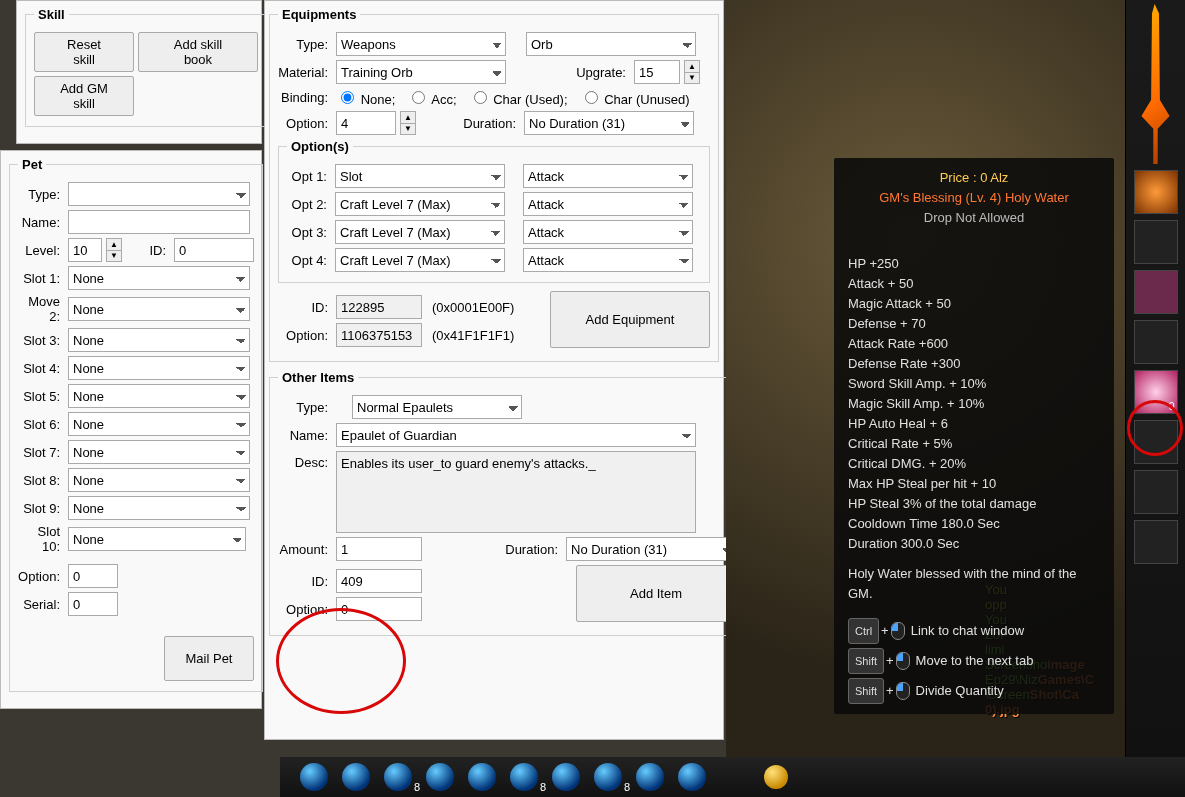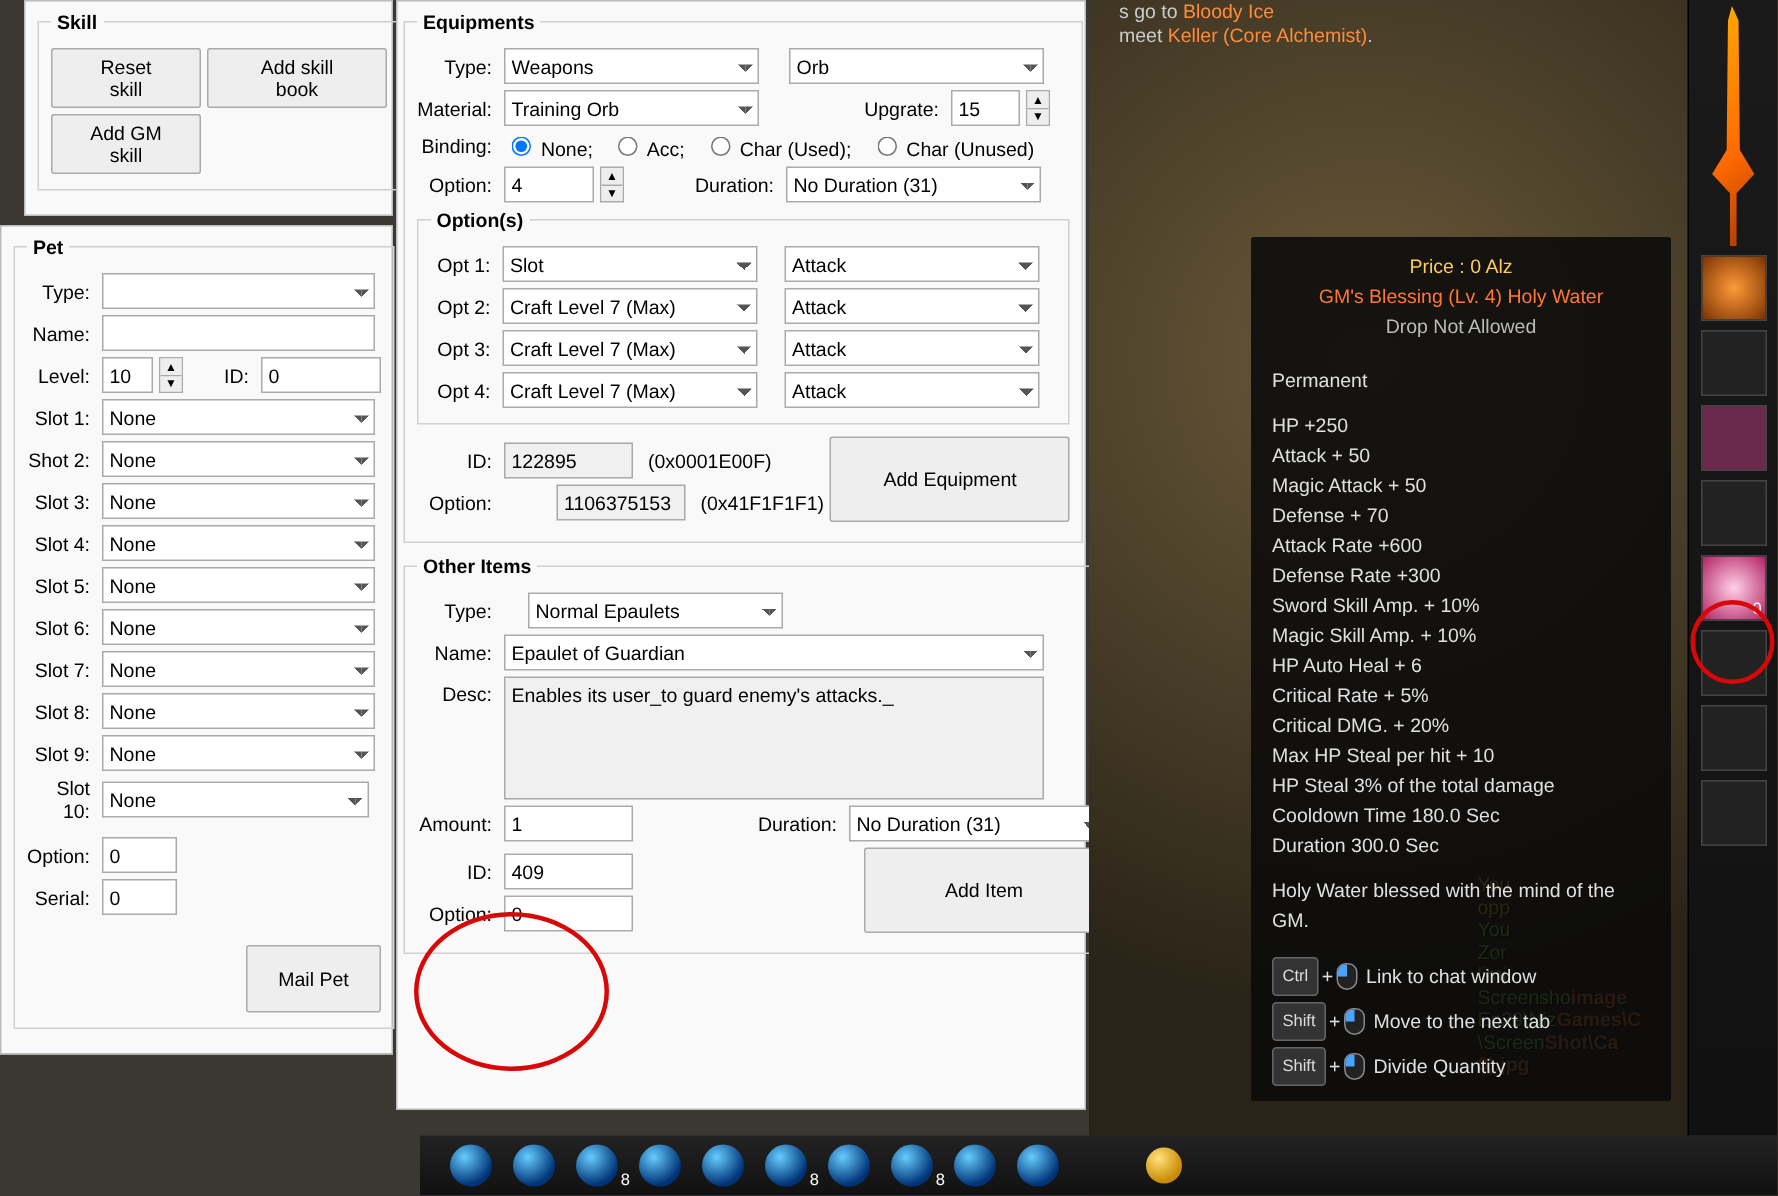--- a/index.html
+++ b/index.html
@@ -109,21 +109,21 @@
           </span>
         <label class="fld" style="width:30px;margin-left:14px">ID:</label>
         <input class="inp" style="width: 80px;" value="0">
       </div>
 
       <div class="row">
           <label class="fld" style="width:46px">Slot 1:</label>
           <select class="inp" style="width:182px"><option>None</option></select>
         </div>
       <div class="row">
-          <label class="fld" style="width:46px">Shot 2:</label>
+          <label class="fld" style="width:46px">Move 2:</label>
           <select class="inp" style="width:182px"><option>None</option></select>
         </div>
       <div class="row">
           <label class="fld" style="width:46px">Slot 3:</label>
           <select class="inp" style="width:182px"><option>None</option></select>
         </div>
       <div class="row">
           <label class="fld" style="width:46px">Slot 4:</label>
           <select class="inp" style="width:182px"><option>None</option></select>
         </div>
@@ -231,21 +231,21 @@
 
     <div class="row" style="align-items:flex-start">
       <div style="flex:1">
         <div class="row">
           <label class="fld" style="width:54px">ID:</label>
           <input class="inp" style="width: 86px; background: rgb(240, 240, 240);" value="122895">
           <span style="margin-left:6px">(0x0001E00F)</span>
         </div>
         <div class="row">
           <label class="fld" style="width:54px">Option:</label>
-          <input class="inp" style="width: 86px; background: rgb(240, 240, 240); margin-left: 35px;" value="1106375153">
+          <input class="inp" style="width: 86px; background: rgb(240, 240, 240);" value="1106375153">
           <span style="margin-left:6px">(0x41F1F1F1)</span>
         </div>
       </div>
       <button class="btn wide" style="width:160px">Add Equipment</button>
     </div>
   </fieldset>
 
   <fieldset>
     <legend>Other Items</legend>
     <div class="row">
@@ -278,24 +278,20 @@
         </div>
       </div>
       <button class="btn wide" style="width:160px;margin-left:auto">Add Item</button>
     </div>
   </fieldset>
 </div>
 
 <div class="redcircle" style="left:276px; top:608px; width:130px; height:106px;"></div>
 
 <div id="game-area">
-  <div class="quest-text">
-    <div><span>s go to </span><span class="hl-orange">Bloody Ice</span></div>
-    <div><span> meet </span><span class="hl-orange">Keller (Core Alchemist)</span><span>.</span></div>
-  </div>
 
   <div class="rstrip">
     <div class="sword-icon"></div>
     <div class="slot" style="background:radial-gradient(circle,#ff9a3a,#7a3200);"></div>
     <div class="slot"></div>
     <div class="slot pink"></div>
     <div class="slot"></div>
     <div class="slot" style="background:radial-gradient(circle,#ffd0e8,#b02060);">
       <span class="cnt">0</span>
     </div>
@@ -315,21 +311,20 @@
     <div><span class="g">Ep29\Niz</span><span class="o">Games\C</span></div>
     <div><span class="g">\Screen</span><span class="o">Shot\Ca</span></div>
     <div class="o"><span>0).jpg</span></div>
   </div>
 
   <div id="tooltip">
     <div class="tt-title1">Price : 0 Alz</div>
     <div class="tt-title2">GM's Blessing (Lv. 4) Holy Water</div>
     <div class="tt-title3">Drop Not Allowed</div>
     <div class="spacer"></div>
-    <div>Permanent</div>
     <div class="spacer"></div>
     <div>HP +250</div>
     <div>Attack + 50</div>
     <div>Magic Attack + 50</div>
     <div>Defense + 70</div>
     <div>Attack Rate +600</div>
     <div>Defense Rate +300</div>
     <div>Sword Skill Amp. + 10%</div>
     <div>Magic Skill Amp. + 10%</div>
     <div>HP Auto Heal +  6</div>

